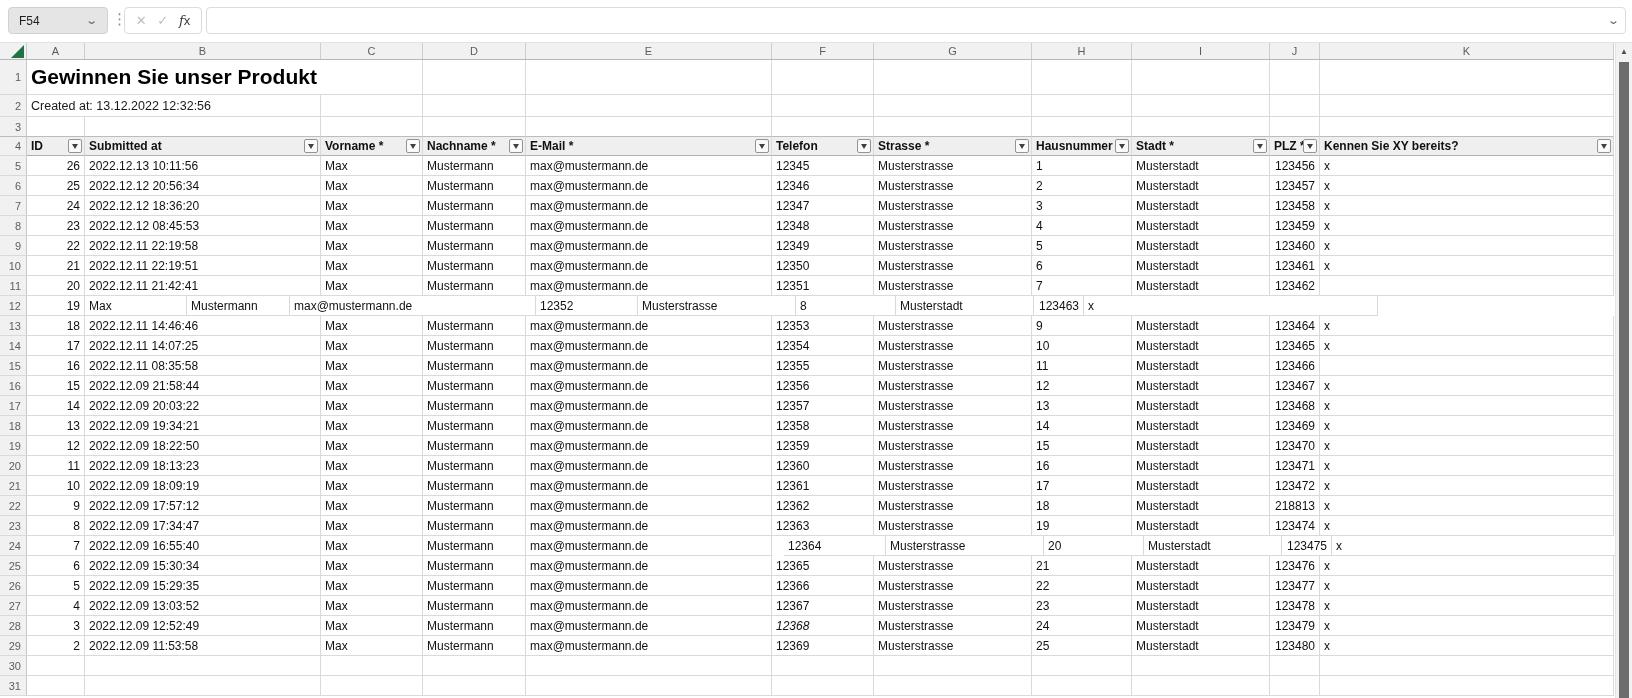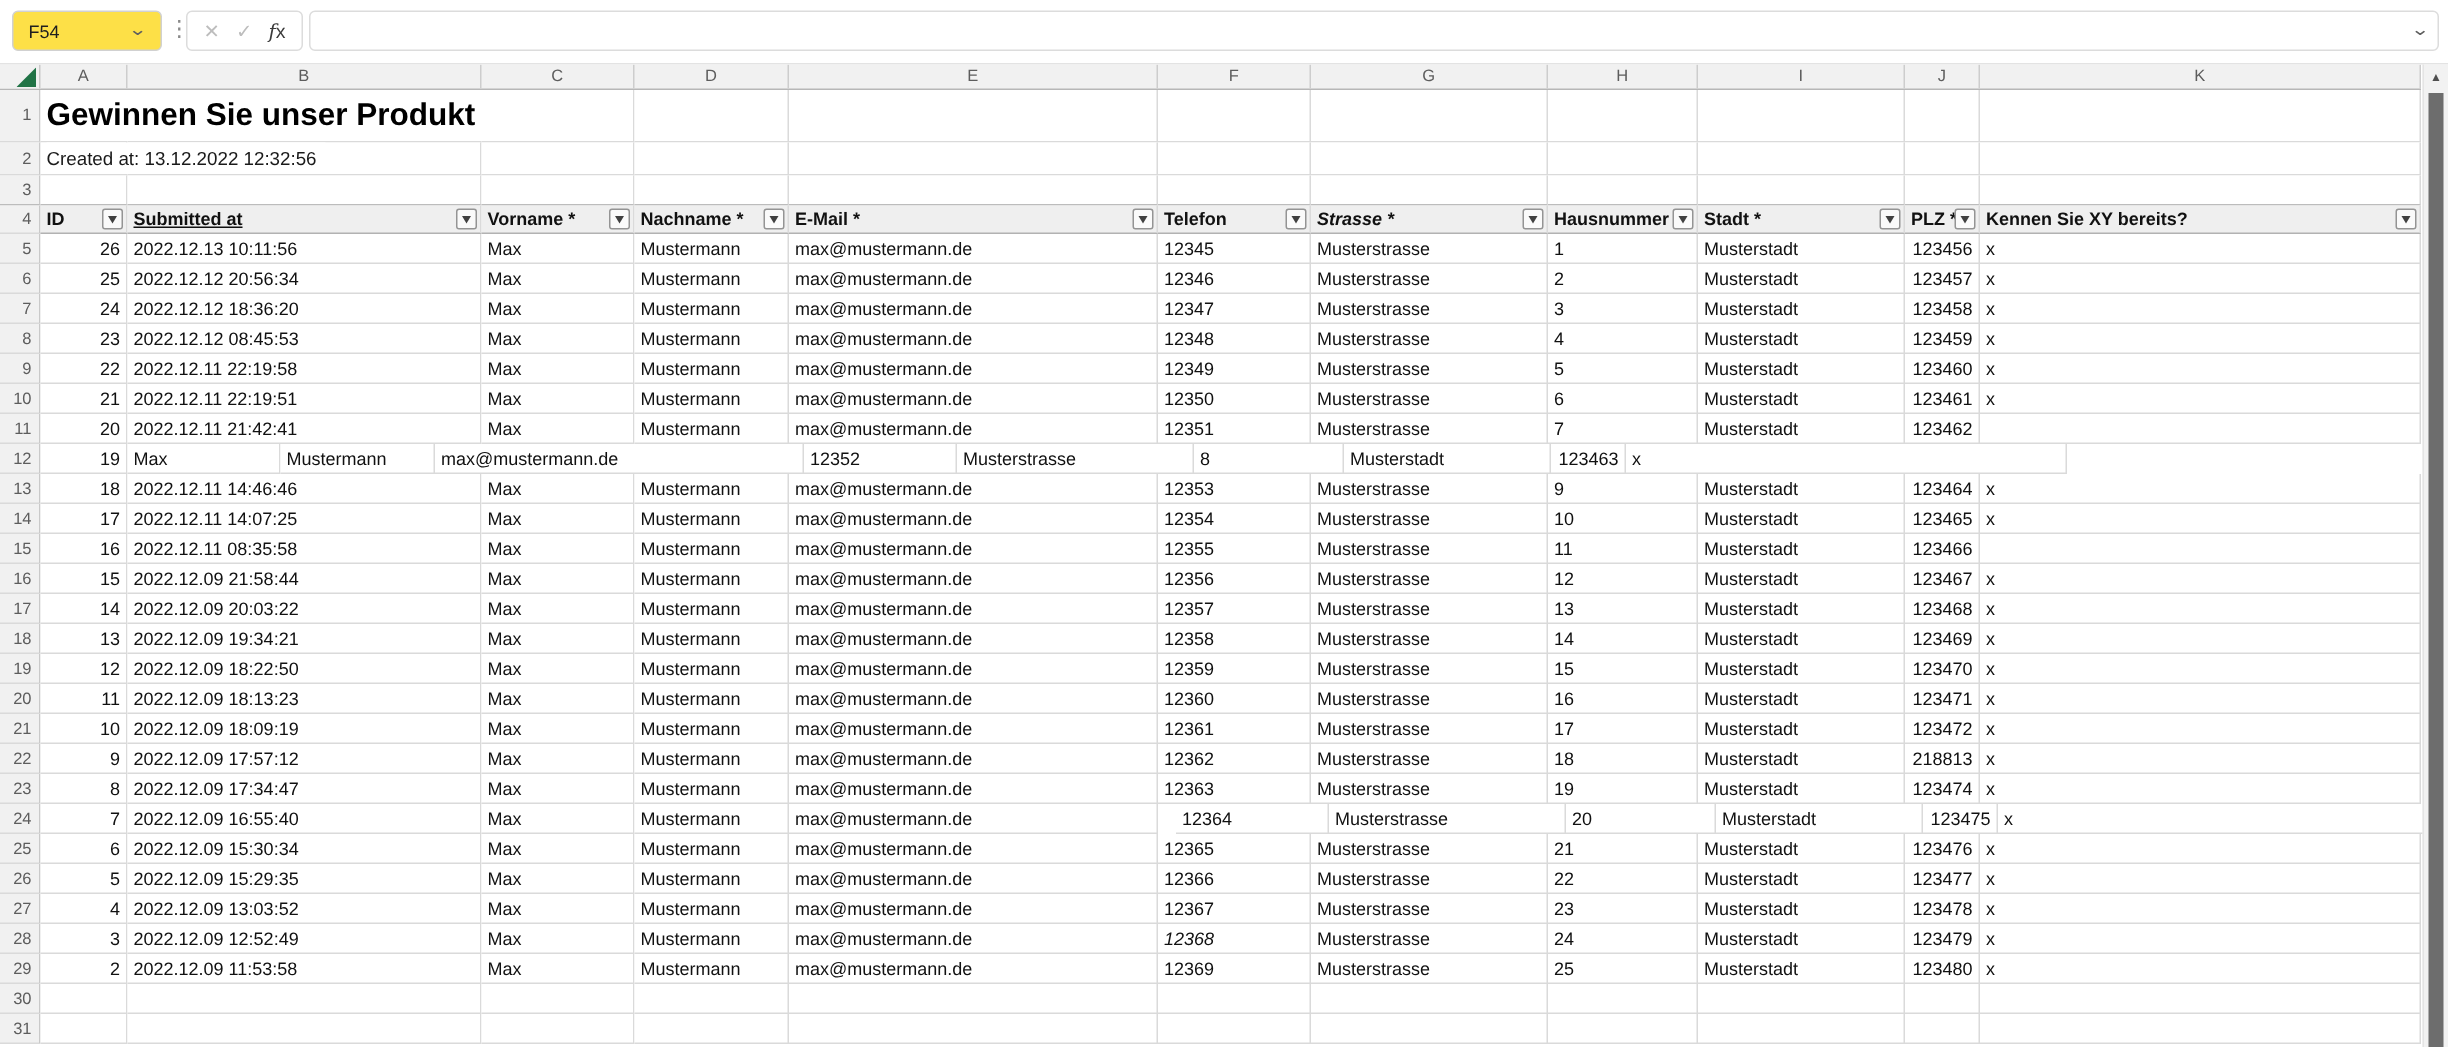--- a/index.html
+++ b/index.html
@@ -2,21 +2,21 @@
 <html><head>
 <meta charset="utf-8">
 <style>
   html,body{margin:0;padding:0;}
   body{
     width:1632px;height:698px;position:relative;overflow:hidden;background:#fff;
     font-family:"Liberation Sans",sans-serif;-webkit-font-smoothing:antialiased;
   }
   
   .topbar{position:absolute;top:0;left:0;width:1632px;height:42px;background:#fff;border-bottom:1px solid #e3e3e3;z-index:5;}
-  .namebox{position:absolute;left:8px;top:7px;width:100px;height:27px;border:1px solid #d1d1d1;border-radius:4px;background:#fde047;display:flex;align-items:center;box-sizing:border-box;}
+  .namebox{position:absolute;left:8px;top:7px;width:100px;height:27px;border:1px solid #d1d1d1;border-radius:4px;background:#e5e5e5;display:flex;align-items:center;box-sizing:border-box;}
   .namebox .val{flex:1;padding-left:10px;font-size:12px;color:#1f1f1f;}
   .chev{color:#5f5f5f;font-size:11px;line-height:1;transform:scaleX(1.4);}
   .namebox .chev{padding-right:9px;}
   .vdots{position:absolute;left:112px;top:10px;color:#8a8a8a;font-size:15px;letter-spacing:-1px;}
   .fbox{position:absolute;left:124px;top:7px;width:78px;height:27px;border:1px solid #dcdcdc;border-radius:4px;background:#fff;display:flex;align-items:center;justify-content:space-evenly;box-sizing:border-box;}
   .fx-cancel,.fx-ok{color:#bdbdbd;font-size:13px;line-height:1;}
   .fx-fn{font-size:13px;color:#3c3c3c;}
   .fx-fn .it{font-family:"DejaVu Serif",serif;font-style:italic;}
   .formula{position:absolute;left:206px;top:7px;width:1420px;height:27px;border:1px solid #dcdcdc;border-radius:4px;background:#fff;display:flex;align-items:center;box-sizing:border-box;}
   .formula .val{flex:1;padding-left:8px;font-size:12px;color:#1f1f1f;}
@@ -127,36 +127,36 @@
       <div class="cell" style="width: 100px; flex: 0 0 100px;"></div>
       <div class="cell" style="width: 138px; flex: 0 0 138px;"></div>
       <div class="cell r" style="width: 50px; flex: 0 0 50px;"></div>
       <div class="cell" style="width: 294px; flex: 0 0 294px;"></div>
     </div>
     <div class="row hdr" style="height: 19px;">
       <div class="rowhead">4</div>
       <div class="cell r" style="width: 58px; flex: 0 0 58px; justify-content: flex-start;">ID<div class="fbtn">
           <div class="tri"></div>
         </div></div>
-      <div class="cell" style="width: 236px; flex: 0 0 236px; justify-content: flex-start; text-decoration: underline;">Submitted at<div class="fbtn">
+      <div class="cell" style="width: 236px; flex: 0 0 236px; justify-content: flex-start;">Submitted at<div class="fbtn">
           <div class="tri"></div>
         </div></div>
       <div class="cell" style="width: 102px; flex: 0 0 102px; justify-content: flex-start;">Vorname *<div class="fbtn">
           <div class="tri"></div>
         </div></div>
       <div class="cell" style="width: 103px; flex: 0 0 103px; justify-content: flex-start;">Nachname *<div class="fbtn">
           <div class="tri"></div>
         </div></div>
       <div class="cell" style="width: 246px; flex: 0 0 246px; justify-content: flex-start;">E-Mail *<div class="fbtn">
           <div class="tri"></div>
         </div></div>
       <div class="cell" style="width: 102px; flex: 0 0 102px; justify-content: flex-start;">Telefon<div class="fbtn">
           <div class="tri"></div>
         </div></div>
-      <div class="cell" style="width: 158px; flex: 0 0 158px; justify-content: flex-start; font-style: italic;">Strasse *<div class="fbtn">
+      <div class="cell" style="width: 158px; flex: 0 0 158px; justify-content: flex-start;">Strasse *<div class="fbtn">
           <div class="tri"></div>
         </div></div>
       <div class="cell" style="width: 100px; flex: 0 0 100px; justify-content: flex-start;">Hausnummer<div class="fbtn">
           <div class="tri"></div>
         </div></div>
       <div class="cell" style="width: 138px; flex: 0 0 138px; justify-content: flex-start;">Stadt *<div class="fbtn">
           <div class="tri"></div>
         </div></div>
       <div class="cell r" style="width: 50px; flex: 0 0 50px; justify-content: flex-start;">PLZ *<div class="fbtn">
           <div class="tri"></div>

